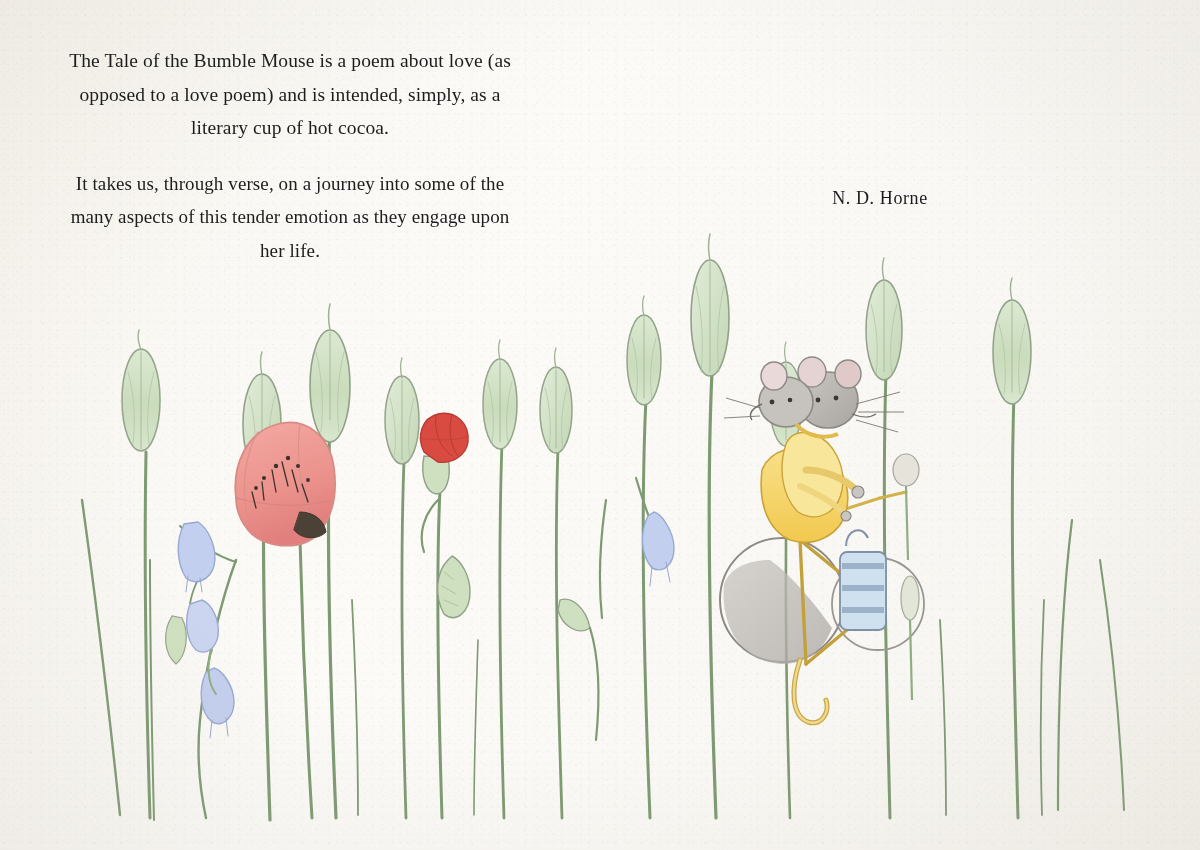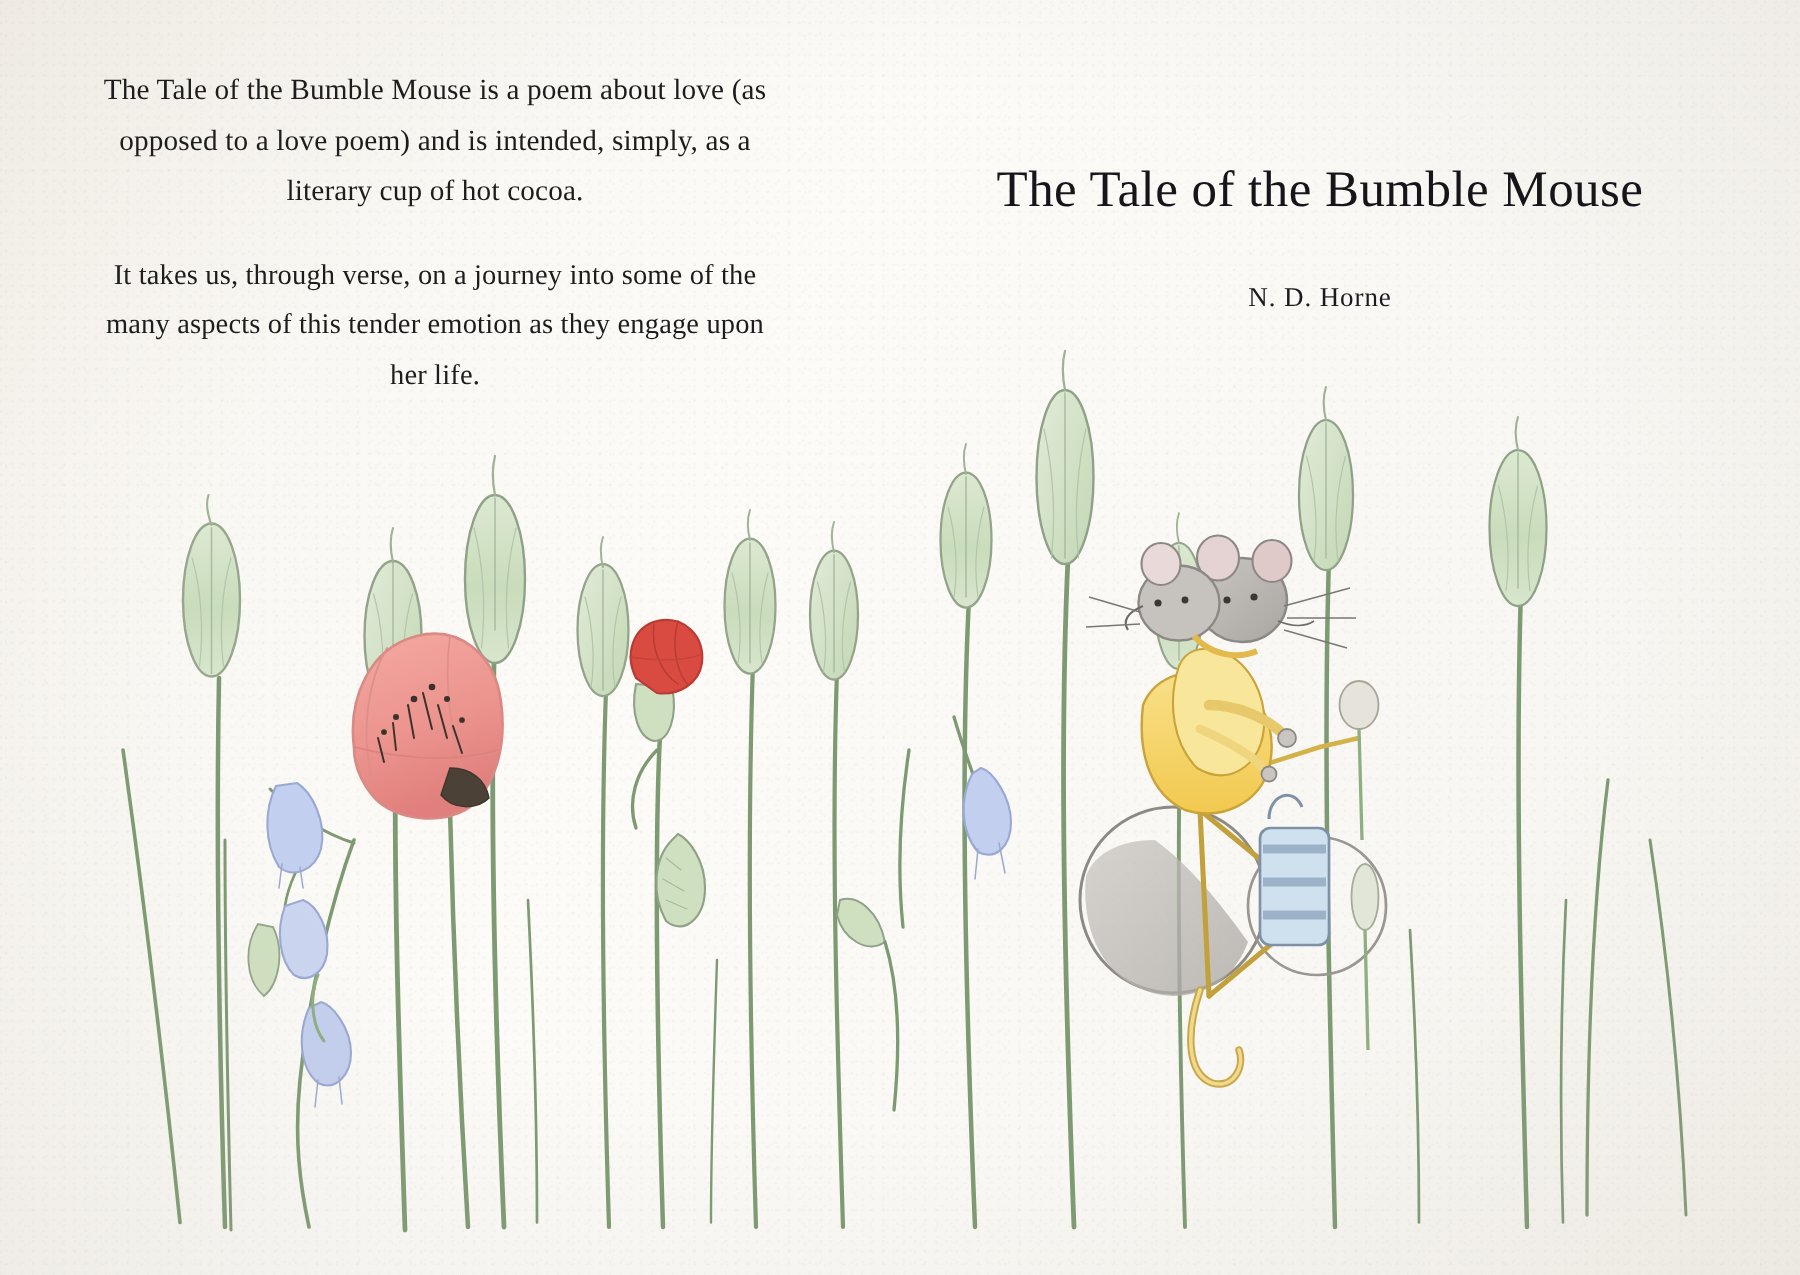--- a/index.html
+++ b/index.html
@@ -380,17 +380,16 @@
     </g>
   </svg>
 
   <div id="vignette"></div>
 
   <div class="blurb">
     <p class="para1">The Tale of the Bumble Mouse is a poem about love (as opposed to a love poem) and is intended, simply, as a literary cup of hot cocoa.</p>
     <p class="para2">It takes us, through verse, on a journey into some of the many aspects of this tender emotion as they engage upon her life.</p>
   </div>
 
-  <div id="title">The Tale of the Bumble Mouse</div>
 
   <div id="author">N. D. Horne</div>
 
 </div>
 
 </body></html>

